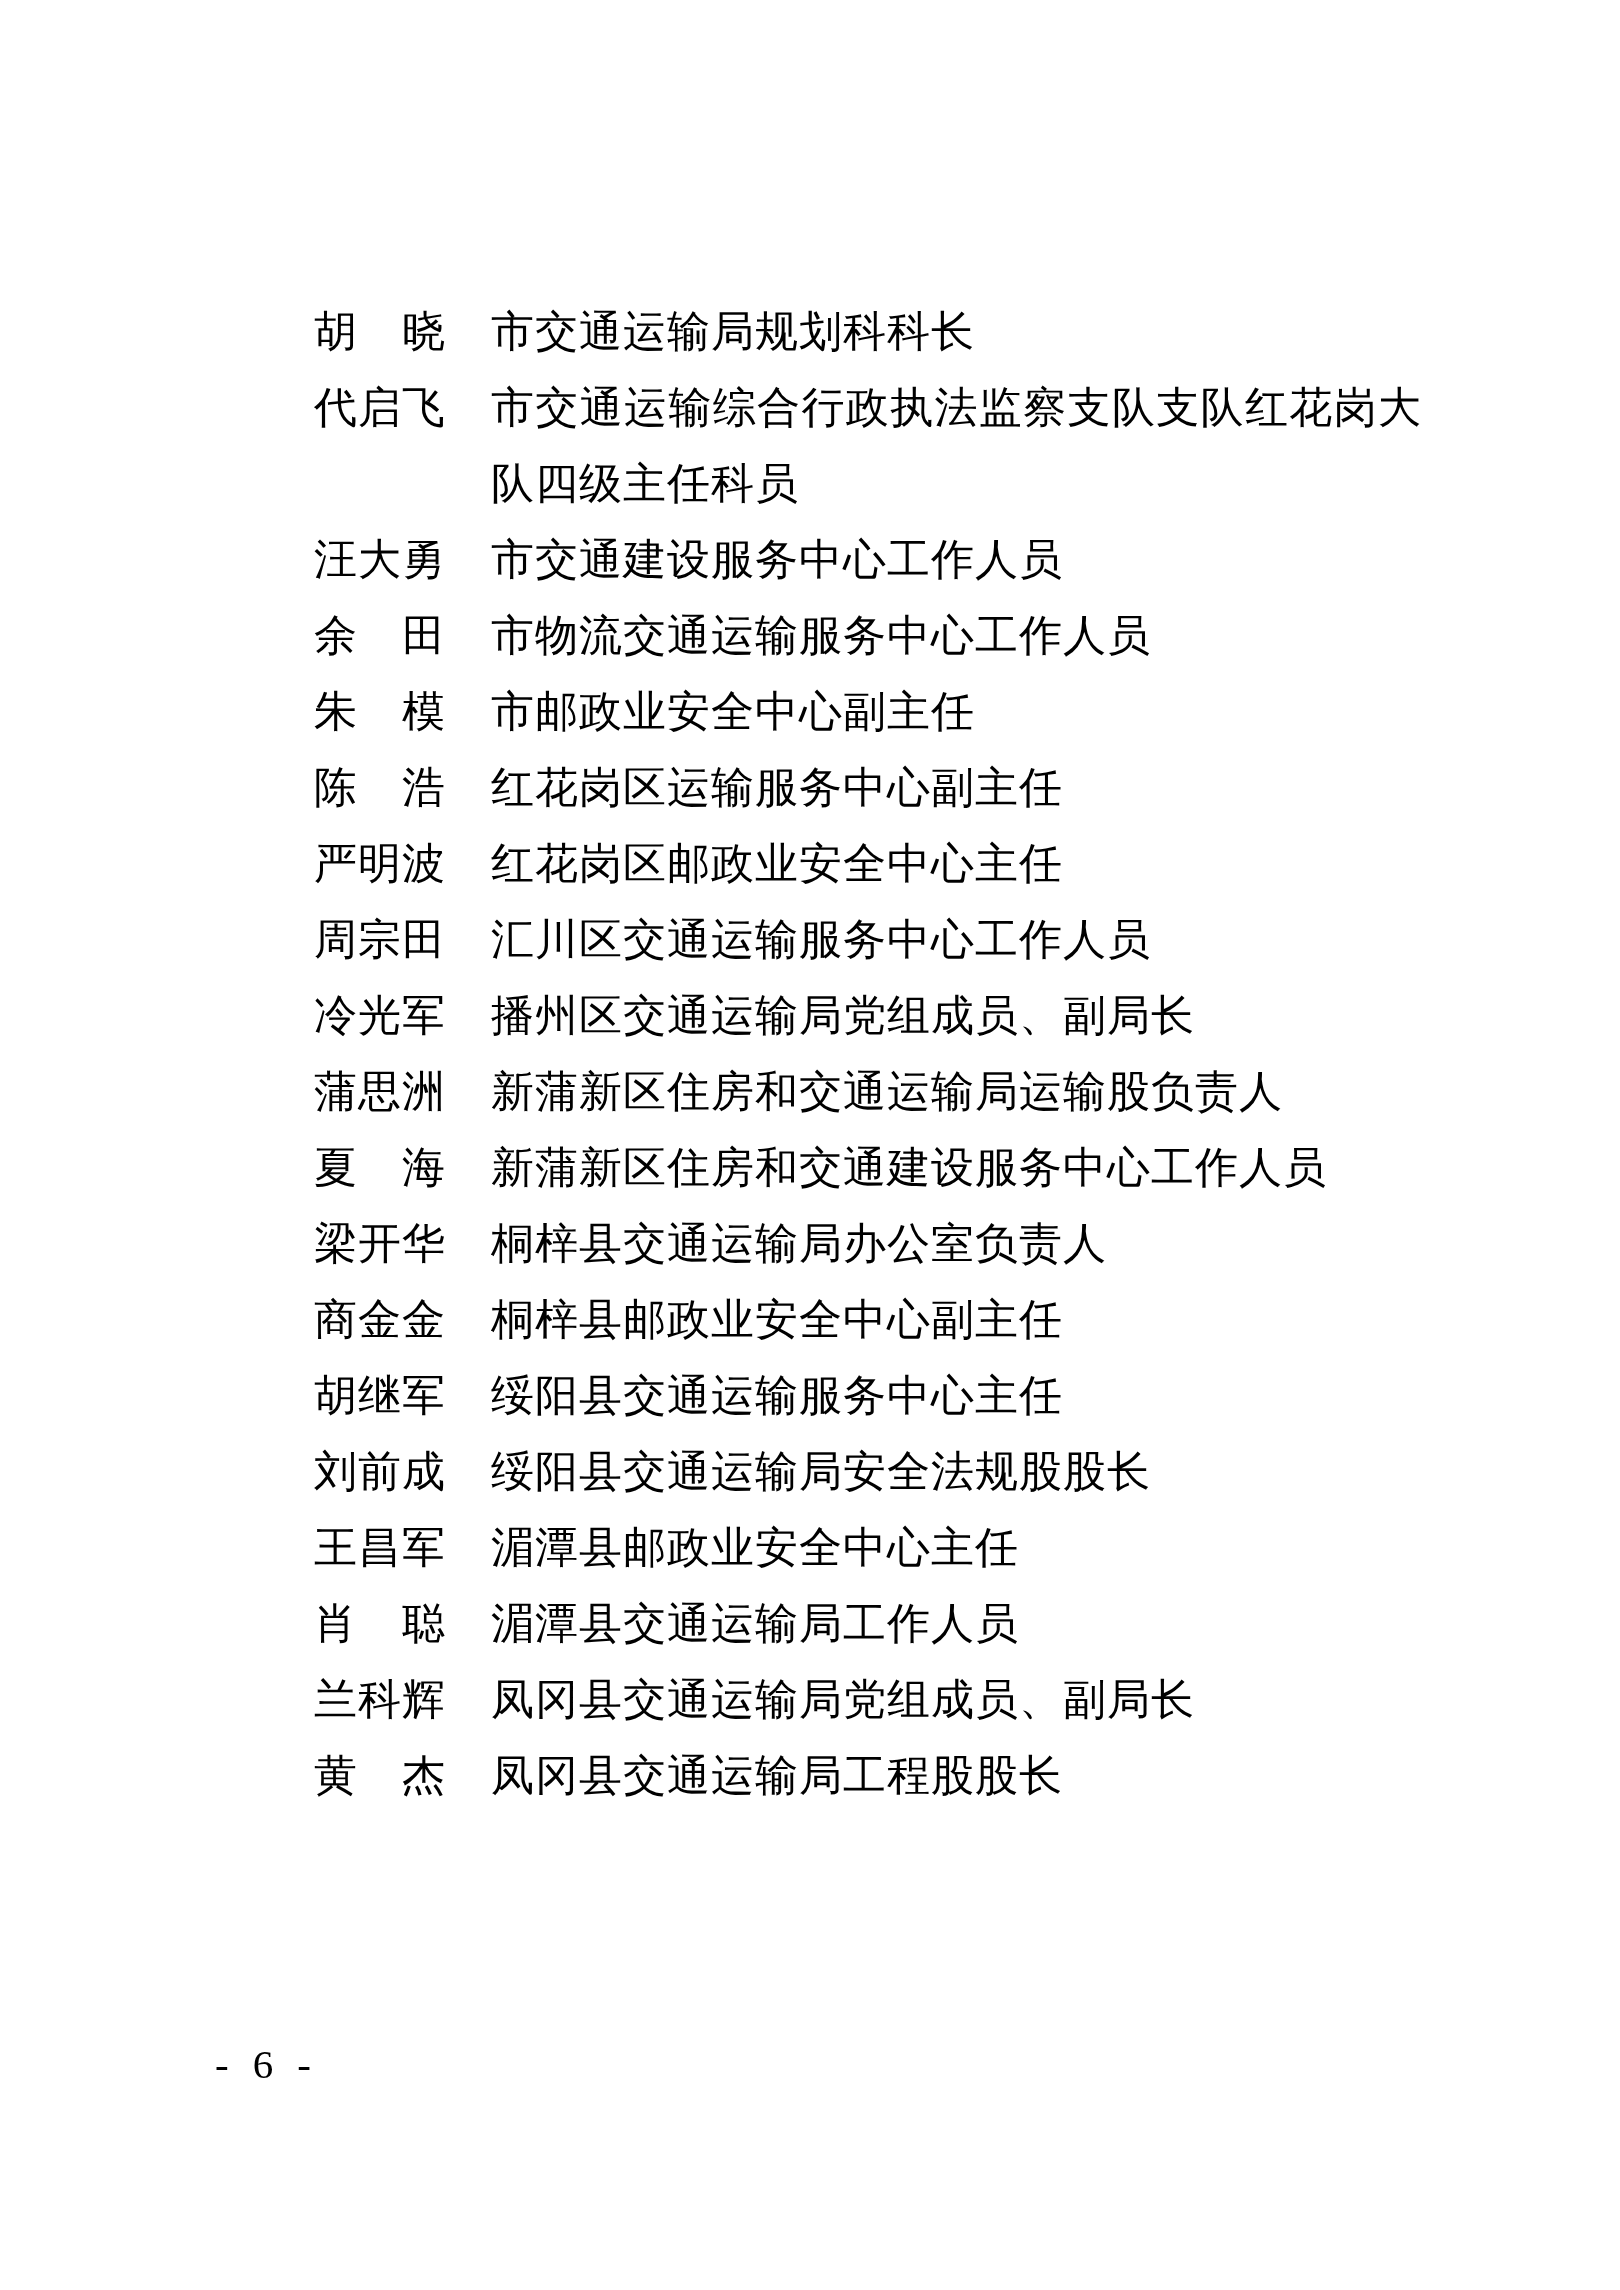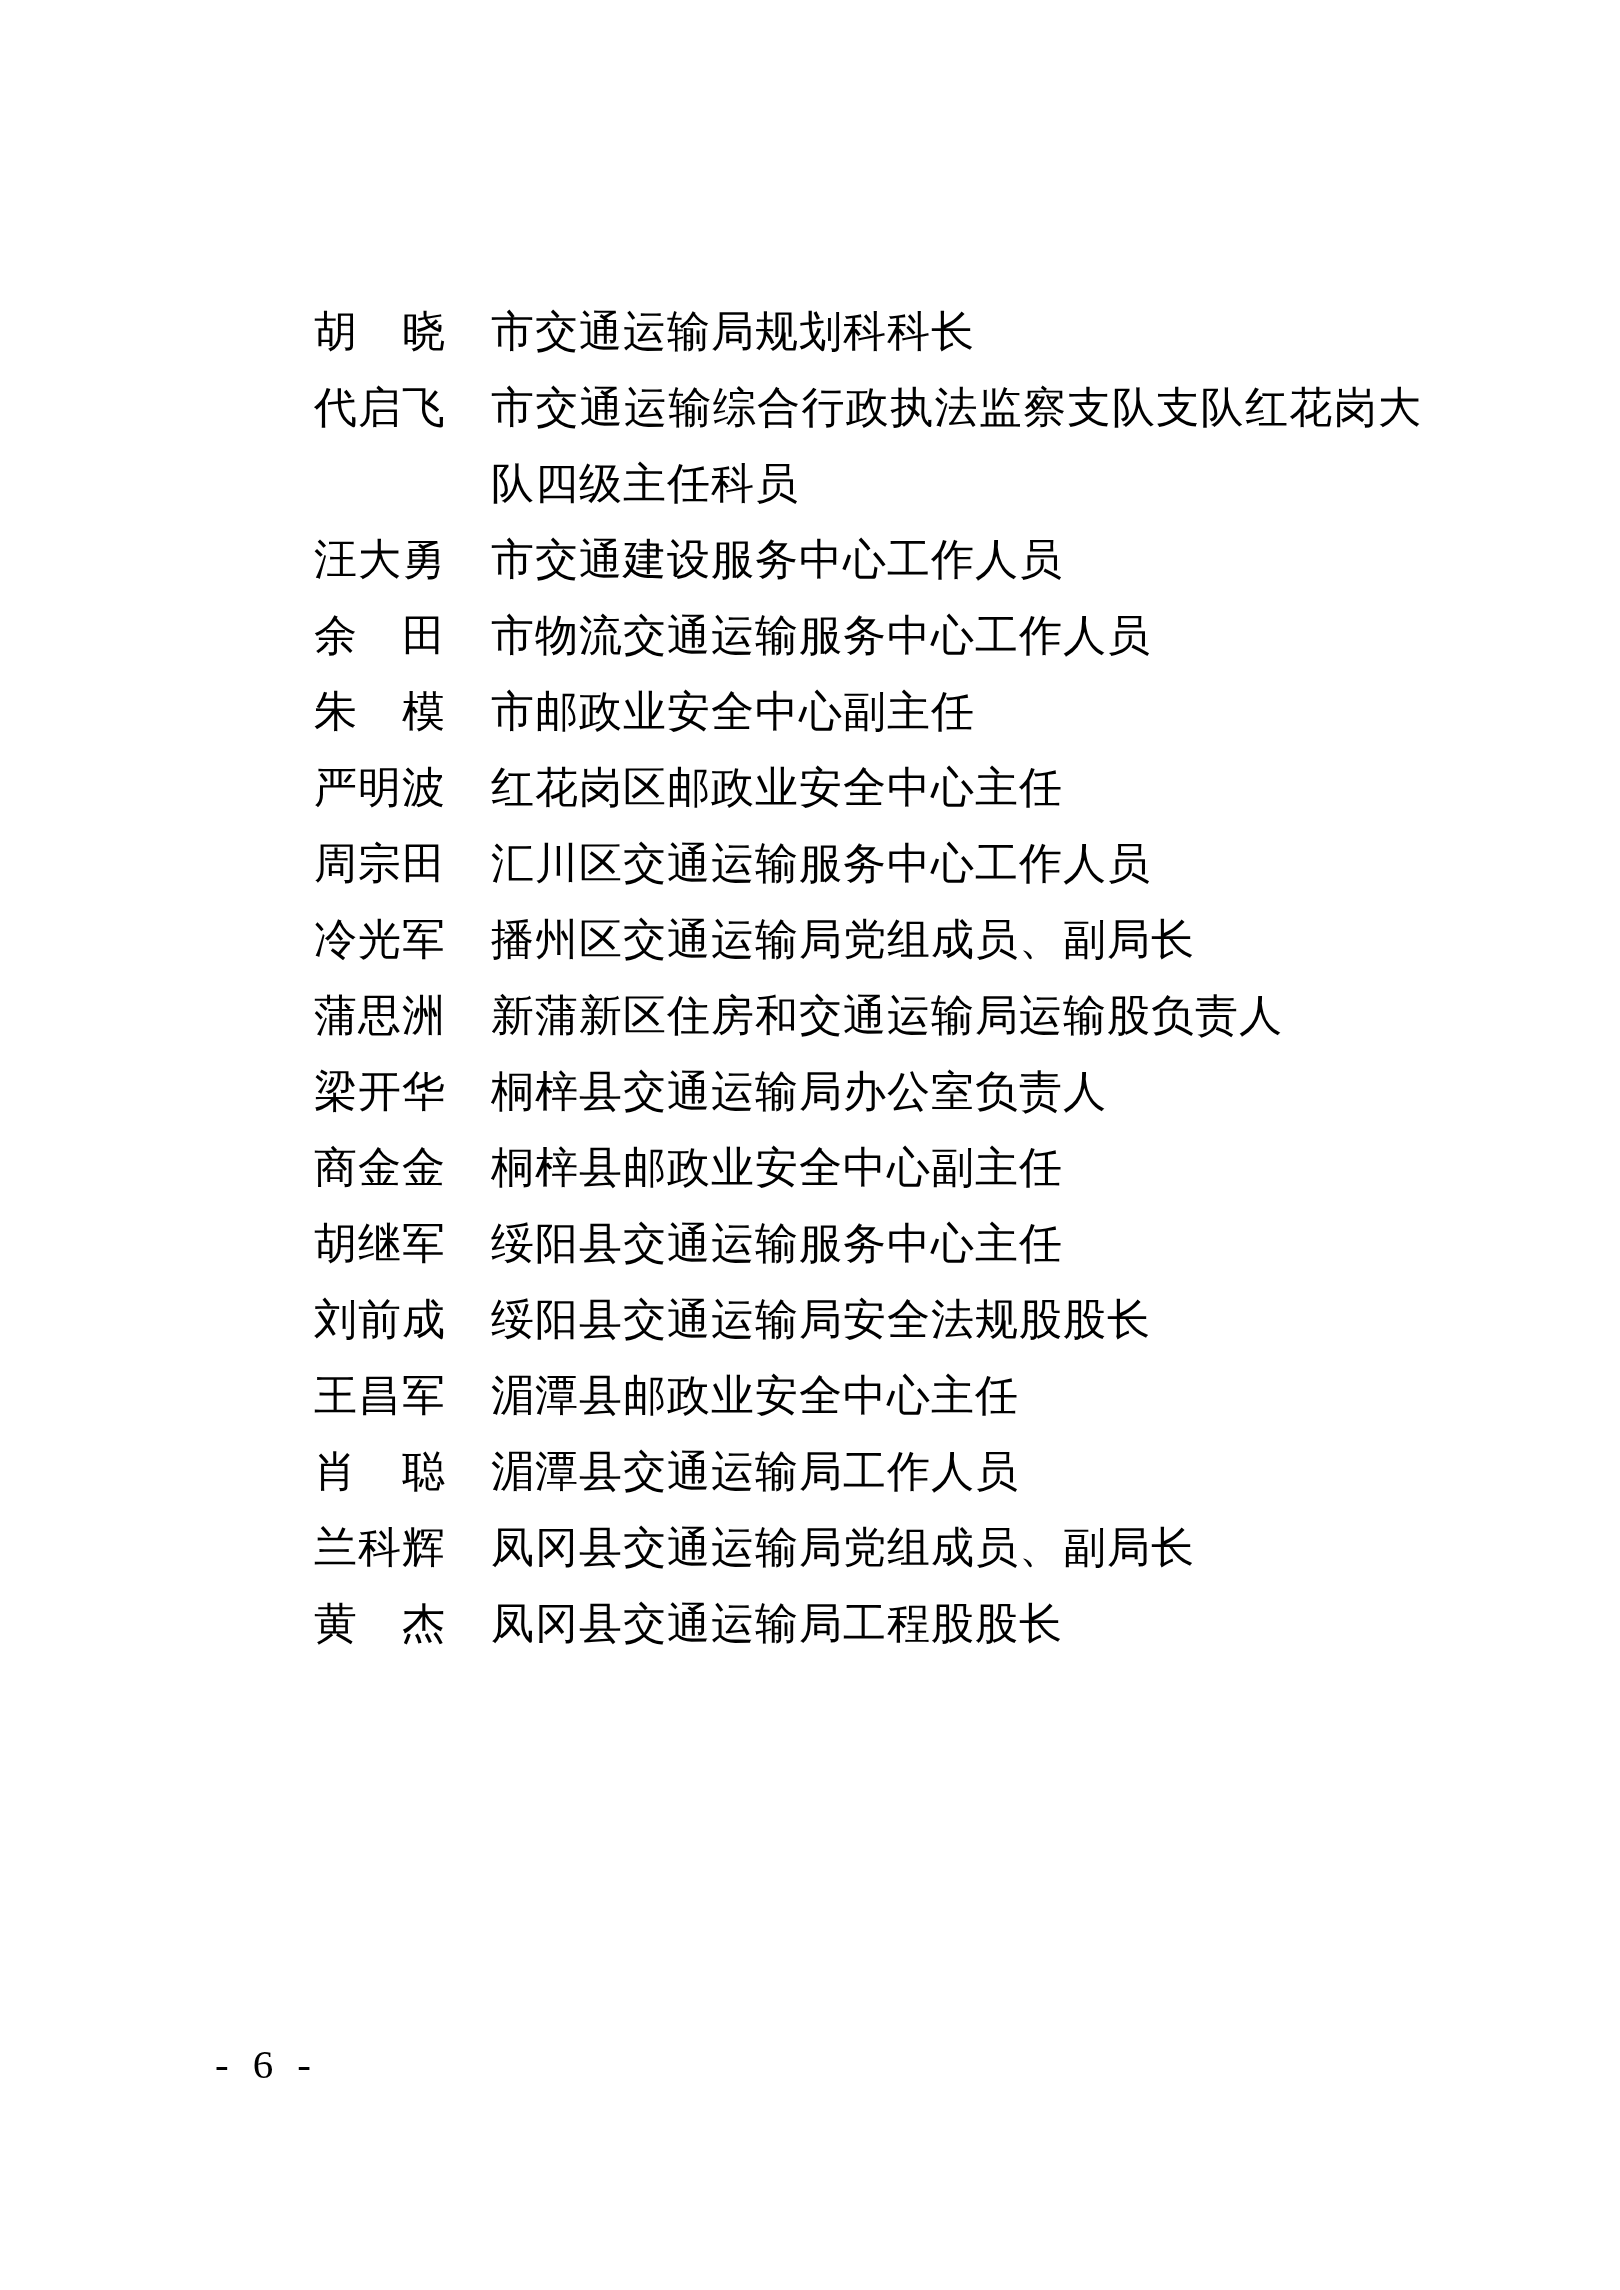--- a/index.html
+++ b/index.html
@@ -71,34 +71,42 @@
   </div>
       <div class="entry">
     <span class="entry-name">余　田</span>
     <span class="entry-title">市物流交通运输服务中心工作人员</span>
   </div>
       <div class="entry">
     <span class="entry-name">朱　模</span>
     <span class="entry-title">市邮政业安全中心副主任</span>
   </div>
       <div class="entry">
+    <span class="entry-name">陈　浩</span>
+    <span class="entry-title">红花岗区运输服务中心副主任</span>
+  </div>
+      <div class="entry">
     <span class="entry-name">严明波</span>
     <span class="entry-title">红花岗区邮政业安全中心主任</span>
   </div>
       <div class="entry">
     <span class="entry-name">周宗田</span>
     <span class="entry-title">汇川区交通运输服务中心工作人员</span>
   </div>
       <div class="entry">
     <span class="entry-name">冷光军</span>
     <span class="entry-title">播州区交通运输局党组成员、副局长</span>
   </div>
       <div class="entry">
     <span class="entry-name">蒲思洲</span>
     <span class="entry-title">新蒲新区住房和交通运输局运输股负责人</span>
+  </div>
+      <div class="entry">
+    <span class="entry-name">夏　海</span>
+    <span class="entry-title">新蒲新区住房和交通建设服务中心工作人员</span>
   </div>
       <div class="entry">
     <span class="entry-name">梁开华</span>
     <span class="entry-title">桐梓县交通运输局办公室负责人</span>
   </div>
       <div class="entry">
     <span class="entry-name">商金金</span>
     <span class="entry-title">桐梓县邮政业安全中心副主任</span>
   </div>
       <div class="entry">

